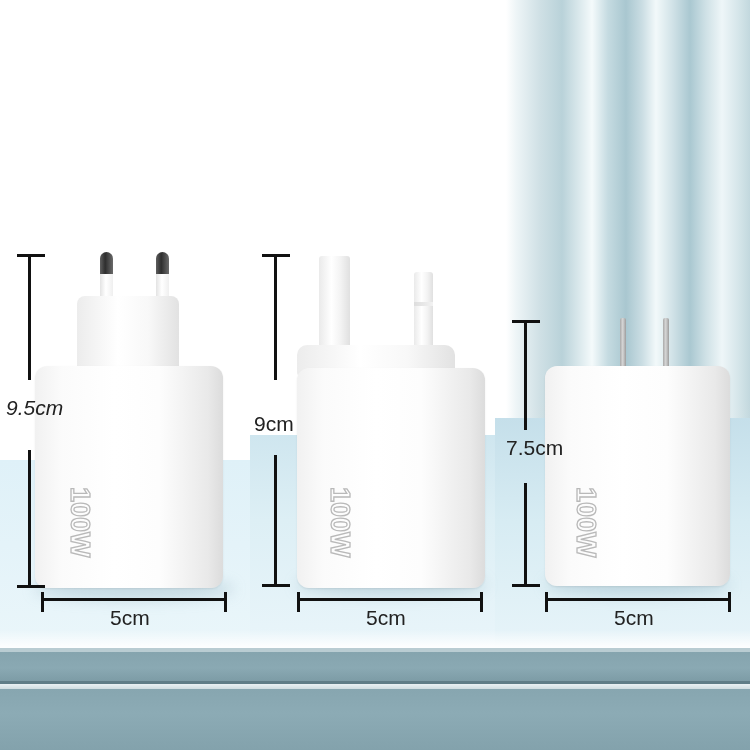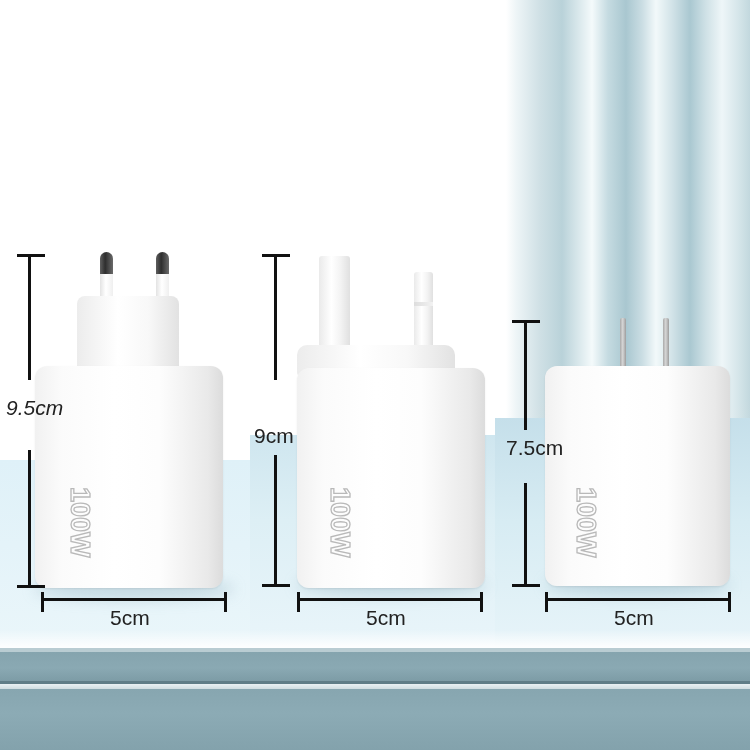--- a/index.html
+++ b/index.html
@@ -189,21 +189,21 @@
 
     <div class="neck" style="left:297px;top:345px;width:158px;height:30px;border-radius:10px 10px 2px 2px;"></div>
 
     <div class="body" style="left:297px;top:368px;width:188px;height:220px;"></div>
     <div class="watt" style="left:355px;top:487px;">100W</div>
   </div>
 
   <div>
     <div class="vtick" style="left:262px;top:254px;width:28px;"></div>
     <div class="vline" style="left:274px;top:254px;height:126px;"></div>
-    <div class="dim-label" style="left:254px;top:424px;text-align:center;">9cm</div>
+    <div class="dim-label" style="left:254px;top:412px;text-align:center;">9cm</div>
     <div class="vline" style="left:274px;top:455px;height:131px;"></div>
     <div class="vtick" style="left:262px;top:584px;width:28px;"></div>
   </div>
 
   <div>
     <div class="htick" style="left:297px;top:592px;height:20px;"></div>
     <div class="hline" style="left:297px;top:598px;width:186px;"></div>
     <div class="htick" style="left:480px;top:592px;height:20px;"></div>
     <div class="dim-label h" style="left:366px;top:606px;">5cm</div>
   </div>

